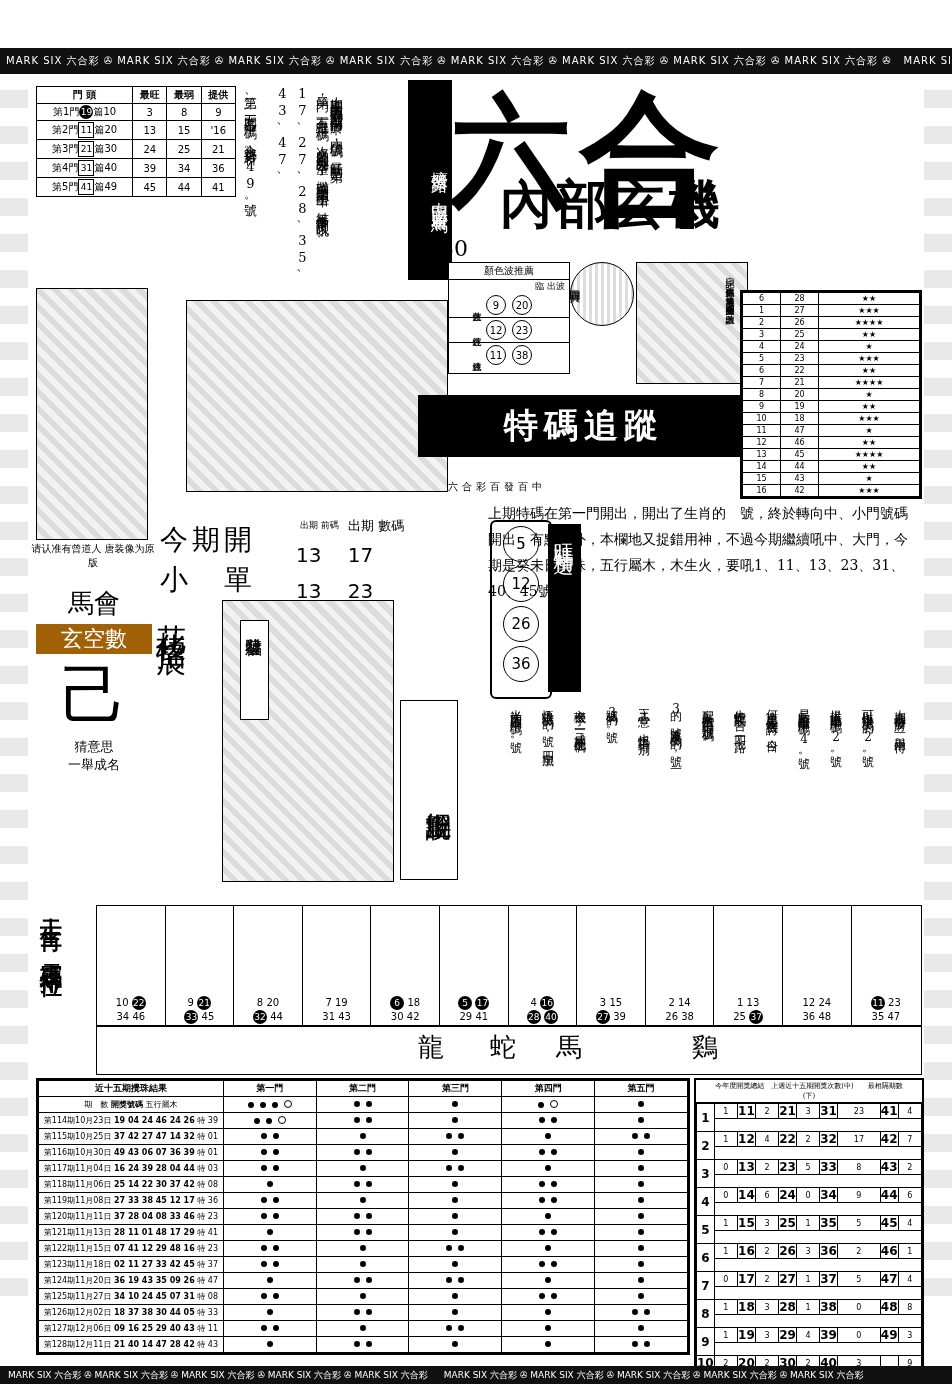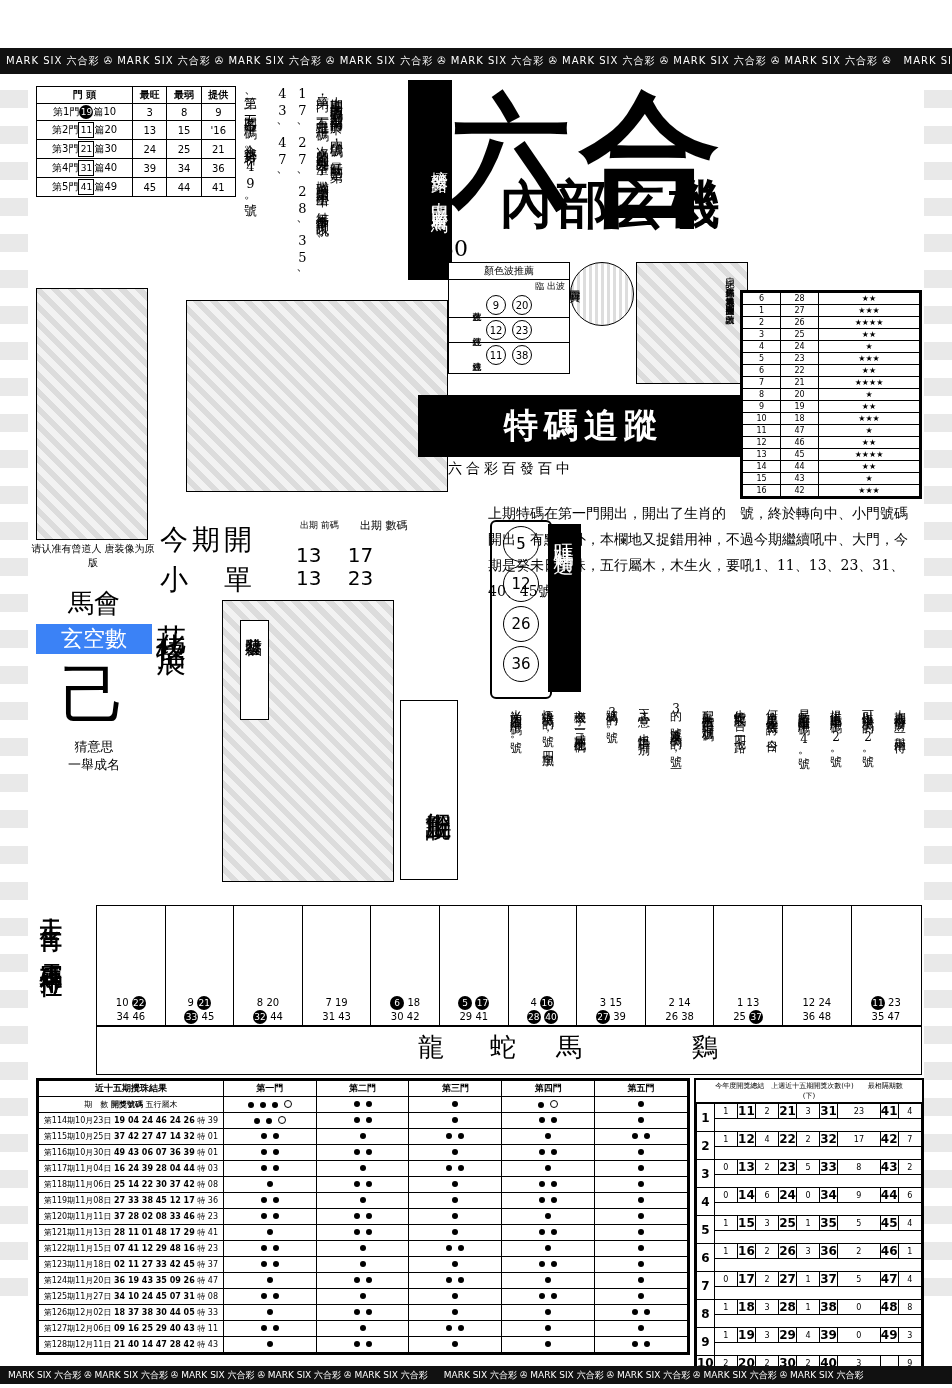--- a/index.html
+++ b/index.html
@@ -53,21 +53,21 @@
   .wave .hdr{font-size:10px;text-align:center;border-bottom:1px solid #000;padding:1px 0;}
   .wave .row{display:flex;align-items:center;height:24px;border-bottom:1px solid #000;}
   .wave .row:last-child{border-bottom:none;}
   .wave .lbl{width:34px;font-size:9px;text-align:center;writing-mode:vertical-rl;}
   .ball{width:18px;height:18px;border:1px solid #000;border-radius:50%;font-size:10px;
         display:inline-flex;align-items:center;justify-content:center;margin:0 3px;}
   
   .track{position:absolute;left:418px;top:395px;width:332px;height:62px;background:#000;color:#fff;
          display:flex;align-items:center;justify-content:center;
          font-family:"DejaVu Serif",serif;font-size:34px;letter-spacing:6px;font-weight:bold;}
-  .track-sub{position:absolute;left:448px;top:460px;font-size:14px;letter-spacing:4px;}
+  .track-sub{position:absolute;left:448px;top:480px;font-size:10px;letter-spacing:4px;}
   
   .wangma{position:absolute;left:490px;top:520px;width:58px;height:175px;border:2px solid #000;border-radius:6px;}
   .wangma .n{width:34px;height:34px;border:1px solid #000;border-radius:50%;margin:4px auto 0;
              display:flex;align-items:center;justify-content:center;font-size:15px;}
   .wangma-lbl{position:absolute;left:548px;top:524px;writing-mode:vertical-rl;text-orientation:upright;
               background:#000;color:#fff;font-size:20px;padding:4px 3px;letter-spacing:4px;height:160px;}
   
   .rcol{position:absolute;right:30px;top:282px;width:140px;writing-mode:vertical-rl;text-orientation:upright;
         font-family:"DejaVu Serif",serif;font-weight:bold;font-size:22px;letter-spacing:6px;line-height:36px;height:380px;}
   .startbl{position:absolute;left:740px;top:290px;width:178px;border:2px solid #000;background:#fff;}
@@ -222,41 +222,41 @@
   <div class="track-sub">六合彩百發百中</div>
 
   <div style="position:absolute;left:488px;top:500px;width:430px;font-size:14px;line-height:26px;
               font-family:'DejaVu Serif',serif;">上期特碼在第一門開出，開出了生肖的　號，終於轉向中、小門號碼開出，有點意外，本欄地又捉錯用神，不過今期繼續吼中、大門，今期是癸未日摸珠，五行屬木，木生火，要吼1、11、13、23、31、40、45號。</div>
 
   <div style="position:absolute;left:160px;top:520px;font-size:28px;letter-spacing:4px;line-height:40px;font-family:'DejaVu Serif',serif;">
     <div>今期開</div>
     <div><span>小</span>　<span>單</span></div>
   </div>
   <div style="position:absolute;left:300px;top:520px;font-size:9px;line-height:11px;">出期 前碼</div>
-  <div style="position:absolute;left:348px;top:520px;font-size:11px;line-height:11px;margin-left:12px;">出期 數碼</div>
+  <div style="position:absolute;left:348px;top:520px;font-size:13px;line-height:11px;">出期 數碼</div>
   <div style="position:absolute;left:296px;top:542px;font-size:20px;">
     <span>13</span>　
     <span>17</span>
   </div>
-  <div style="position:absolute;left:296px;top:550px;font-size:20px;margin-top:15px;">
+  <div style="position:absolute;left:296px;top:550px;font-size:20px;margin-top:28px;">
     <span>13</span>　
     <span>23</span>
   </div>
 
   <div class="wangma">
     <div class="n">5</div>
     <div class="n">12</div>
     <div class="n">26</div>
     <div class="n">36</div>
   </div>
   <div class="wangma-lbl">旺碼精選</div>
 
   <div style="position:absolute;left:36px;top:586px;width:116px;text-align:center;">
     <div style="font-size:26px;font-family:'DejaVu Serif',serif;">馬會</div>
-    <div style="font-size:22px;background:#3b82f6;color:#fff;margin-top:3px;">玄空數</div>
+    <div style="font-size:22px;background:#a16207;color:#fff;margin-top:3px;">玄空數</div>
     <div style="font-size:66px;font-family:'DejaVu Serif',serif;line-height:84px;">己</div>
     <div style="font-size:13px;">猜意思</div>
     <div style="font-size:13px;">一舉成名</div>
   </div>
 
   <div style="position:absolute;left:150px;top:600px;writing-mode:vertical-rl;text-orientation:upright;
               font-size:30px;font-family:'DejaVu Serif',serif;letter-spacing:8px;height:260px;">花枝招展</div>
 
   <div class="pic" style="left:222px;top:600px;width:170px;height:280px;"></div>
   <div style="position:absolute;left:240px;top:620px;writing-mode:vertical-rl;text-orientation:upright;
@@ -525,21 +525,21 @@
       </tr>
       <tr>
         <td><span>第119期11月08日</span> <b>27 33 38 45 12 17</b> <span>特 36</span></td>
         <td><span class="dot"></span><span class="dot"></span></td>
         <td><span class="dot"></span></td>
         <td><span class="dot"></span></td>
         <td><span class="dot"></span><span class="dot"></span></td>
         <td><span class="dot"></span></td>
       </tr>
       <tr>
-        <td><span>第120期11月11日</span> <b>37 28 02 08 33 46</b> <span>特 23</span></td>
+        <td><span>第120期11月11日</span> <b>37 28 04 08 33 46</b> <span>特 23</span></td>
         <td><span class="dot"></span><span class="dot"></span></td>
         <td><span class="dot"></span><span class="dot"></span></td>
         <td><span class="dot"></span></td>
         <td><span class="dot"></span></td>
         <td><span class="dot"></span></td>
       </tr>
       <tr>
         <td><span>第121期11月13日</span> <b>28 11 01 48 17 29</b> <span>特 41</span></td>
         <td><span class="dot"></span></td>
         <td><span class="dot"></span><span class="dot"></span></td>

